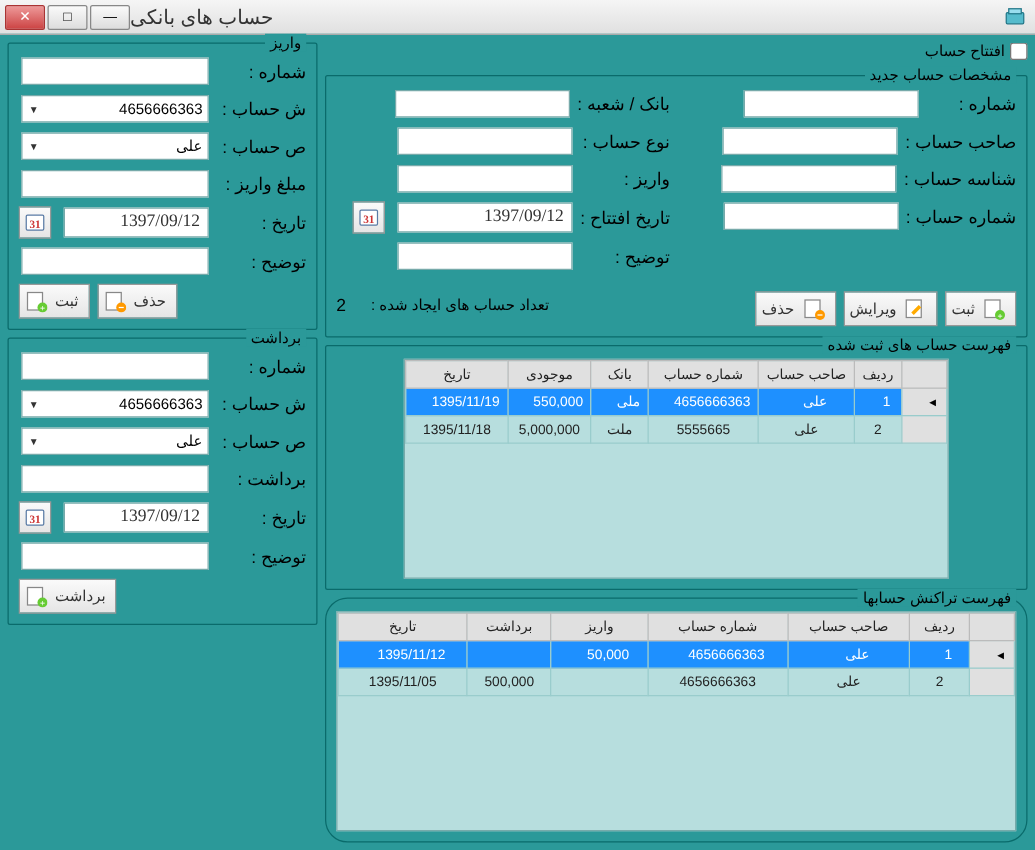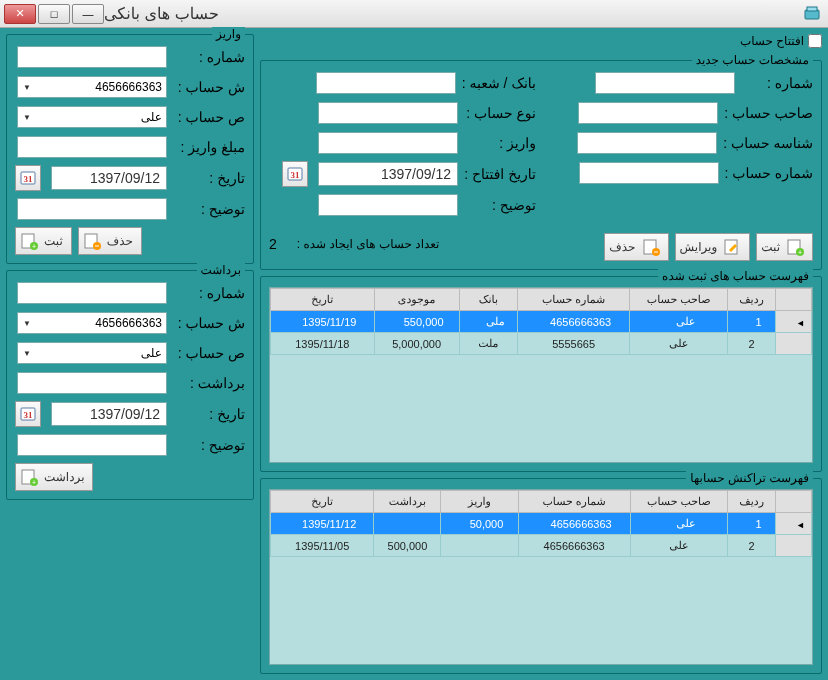--- a/index.html
+++ b/index.html
@@ -23,21 +23,21 @@
     .form-row { display: flex; align-items: center; gap: 6px; margin-bottom: 6px; min-height: 24px; }
     .form-row label { min-width: 72px; color: #000; font-size: 14px; text-align: right; }
     
     input[type="text"], .combo { background: #fff; border: 1px solid #7aa; height: 22px; padding: 0 4px; font-family: inherit; font-size: 12px; direction: rtl; }
     .combo { display: flex; align-items: center; position: relative; }
     .combo .caret { position: absolute; left: 2px; top: 50%; transform: translateY(-50%); width: 14px; height: 14px; display:flex; align-items:center; justify-content:center; color:#333; font-size:8px; }
     
     .newacct input[type="text"] { width: 140px; }
     .sidecol input[type="text"], .sidecol .combo { width: 150px; }
     
-    .datebox { background:#fff; border:1px solid #7aa; height:24px; display:flex; align-items:center; padding:0 6px; font-family: Liberation Sans, sans-serif; font-size:14px; color:#333; width: 140px; }
+    .datebox { background:#fff; border:1px solid #7aa; height:24px; display:flex; align-items:center; padding:0 6px; font-family: Liberation Serif, serif; font-size:14px; color:#333; width: 140px; }
     .datebtn { width:26px; height:26px; background: linear-gradient(#fafafa,#e5e5e5); border:1px solid #999; display:flex; align-items:center; justify-content:center; margin-right:4px; cursor: pointer; }
     .datebtn svg { width:16px; height:16px; }
     
     .btnbar { display:flex; gap:6px; margin-top:6px; }
     .abtn { background: linear-gradient(#fafafa,#e5e5e5); border:1px solid #999; height: 28px; padding: 0 8px 0 4px; display:flex; align-items:center; gap:6px; cursor:pointer; font-family:inherit; font-size:12px; color:#333; }
     .abtn .icn { width:18px; height:18px; }
     
     .countline { display:flex; align-items:center; justify-content: space-between; margin-top: 4px; }
     .countlbl { color:#000; font-size:12px; }
     .countval { color:#000; font-size: 14px; margin-right: 20px; }
@@ -46,22 +46,22 @@
     .grid { width:100%; border-collapse: collapse; font-size:11px; direction: rtl; }
     .grid th { background:#e0e0e0; border:1px solid #bbb; padding:4px 6px; font-weight:normal; color:#222; }
     .grid td { border:1px solid #9cc; padding:4px 6px; text-align:center; background:#b7dede; color:#222; }
     .grid tr.sel td { background:#1e90ff; color:#fff;padding-left:20px; }
     .rowsel { width:18px; background:#e0e0e0 !important; color:#000 !important; }
     .rowsel.arrow::after { content:"◄"; font-size:9px; }
     
     .check-row { display:flex; align-items:center; gap:4px; margin-bottom:6px; justify-content:flex-start; }
     .check-row input { width:14px; height:14px; }
     
-    .group.accounts { display:flex; flex-direction:column; flex:1; min-height:180px; }
-    .group.trans { display:flex; flex-direction:column; flex:1; min-height:150px; }
+    .group.accounts { display:flex; flex-direction:column; flex:1; min-height:180px;align-items:center; }
+    .group.trans { display:flex; flex-direction:column; flex:1; min-height:150px;border-radius:18px; }
     .group.deposit, .group.withdraw { }
     .sidecol .btnbar { justify-content:flex-start; direction: ltr; }
     
     
     .calicon rect { fill:#fff; stroke:#5a7ba5; }
     .calicon text { font: bold 9px Tahoma; fill:#c33; }
     
     .newacct-top { display: grid; grid-template-columns: 1fr 1fr; gap: 0 10px; }
   </style>
 </head>

